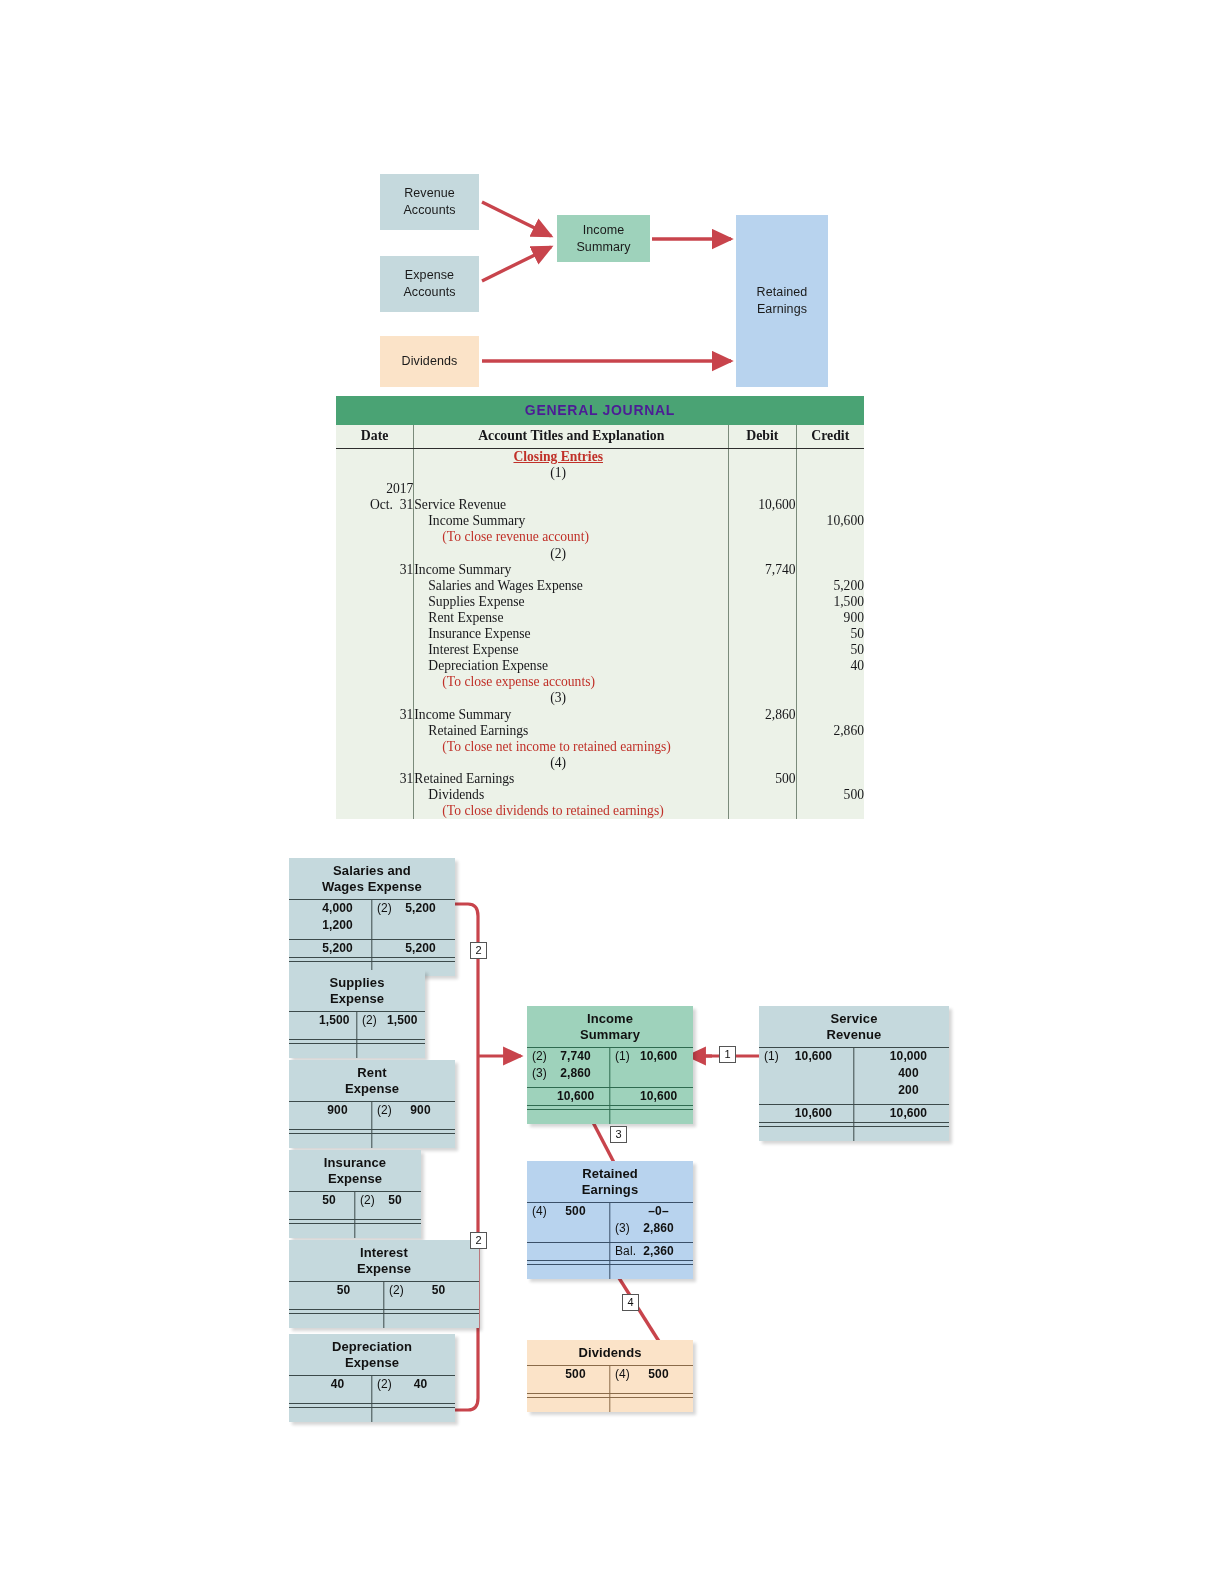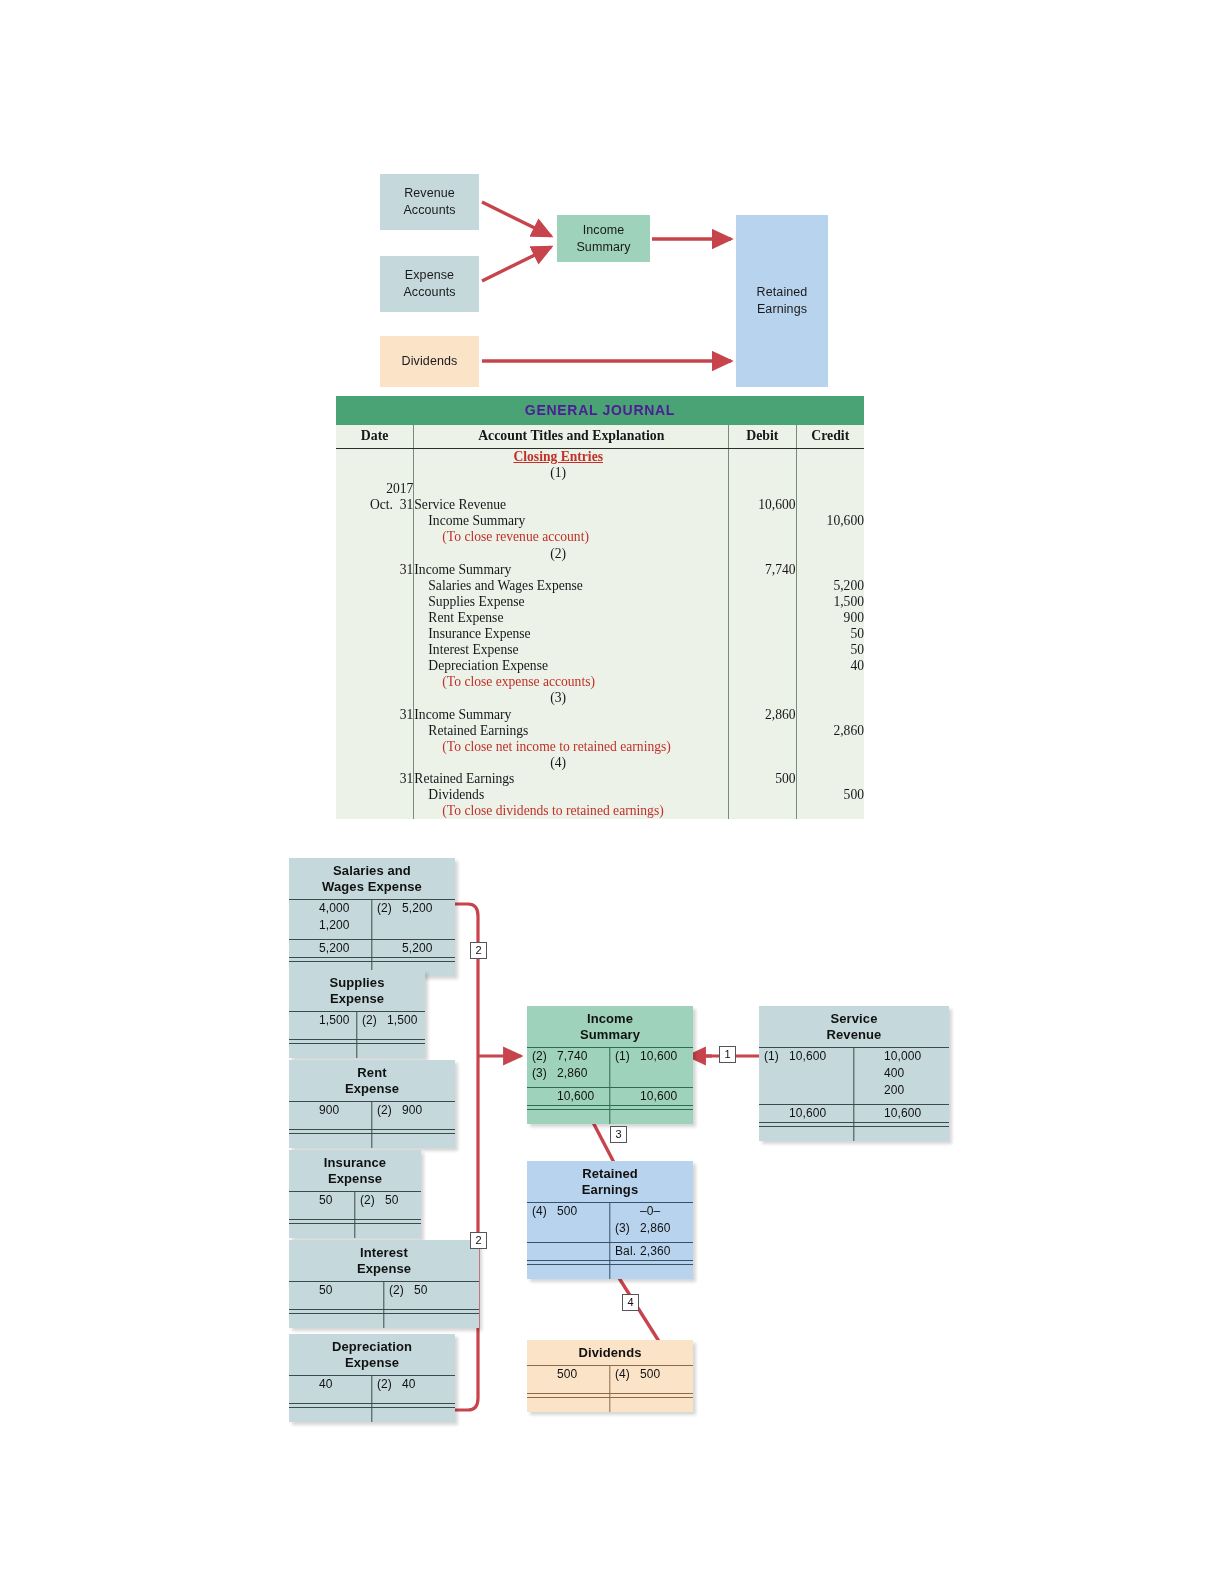--- a/index.html
+++ b/index.html
@@ -169,22 +169,23 @@
   }
   .tcell .ref {
     width: 30px;
     flex: none;
     text-align: left;
     padding-left: 5px;
     box-sizing: border-box;
   }
   .tcell .amt {
     flex: 1;
-    text-align: left;
+    text-align: center;
     padding-right: 16px;
+    font-weight: bold;
   }
   .tot-sep { border-top: 1.3px solid #3c4a4a; }
   .dbl-sep {
     border-top: 1.3px solid #3c4a4a;
     border-bottom: 1.3px solid #3c4a4a;
     height: 3px;
   }
   .tacct-foot { height: 14px; }
 
   .blue  { background: #c5d9dd; }

